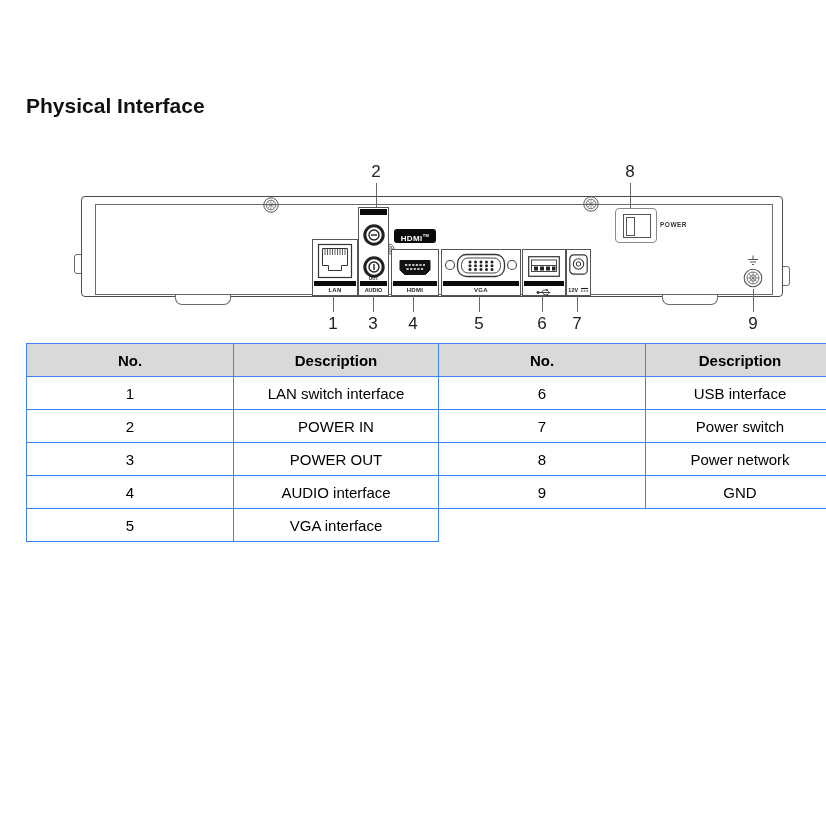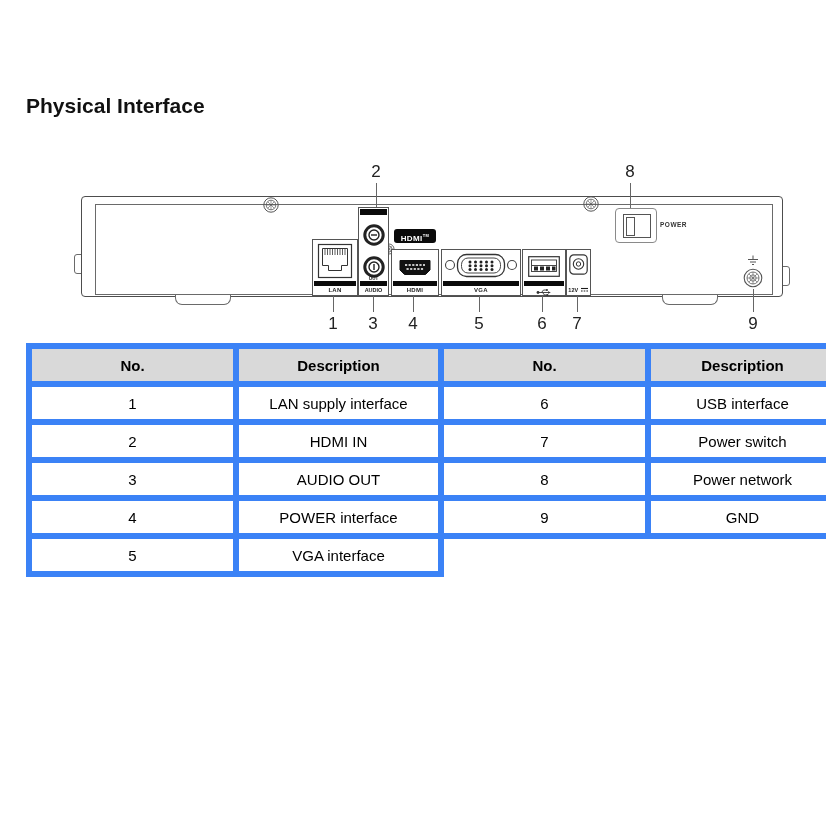--- a/index.html
+++ b/index.html
@@ -29,21 +29,21 @@
   .pswitch-key{left:2px;top:2px;width:7px;height:17px;border:1px solid #555;background:#fff;position:absolute;}
   .powertxt{left:645px;top:221px;font-size:6.5px;font-weight:bold;letter-spacing:.5px;color:#333;}
 
   
   .cline{width:1px;background:#666;}
   .cnum{width:24px;text-align:center;font-size:17px;line-height:20px;color:#222;}
 
   
   .spec{left:11px;top:343px;width:808px;border-collapse:collapse;table-layout:fixed;
         font-size:15px;color:#000;position:absolute;}
-  .spec td,.spec th{border:6px solid #3b82f6;text-align:center;height:32px;padding:0;
+  .spec td,.spec th{border:1px solid #3b82f6;text-align:center;height:32px;padding:0;
                     font-weight:normal;overflow:hidden;}
   .spec th{background:#d9d9d9;font-weight:bold;}
   .spec td.noborder{border:none;background:#fff;}
 </style>
 </head>
 <body>
 
 <div class="page">
 
   <div class="abs title">Physical Interface</div>
@@ -235,39 +235,39 @@
       </colgroup>
     <tbody>
         <tr>
       <th>No.</th>
       <th>Description</th>
       <th>No.</th>
       <th>Description</th>
     </tr>
     <tr>
       <td>1</td>
-      <td>LAN supply interface</td>
+      <td>LAN switch interface</td>
       <td>6</td>
       <td>USB interface</td>
     </tr>
     <tr>
       <td>2</td>
-      <td>HDMI IN</td>
+      <td>POWER IN</td>
       <td>7</td>
       <td>Power switch</td>
     </tr>
     <tr>
       <td>3</td>
-      <td>AUDIO OUT</td>
+      <td>POWER OUT</td>
       <td>8</td>
       <td>Power network</td>
     </tr>
     <tr>
       <td>4</td>
-      <td>POWER interface</td>
+      <td>AUDIO interface</td>
       <td>9</td>
       <td>GND</td>
     </tr>
     <tr>
       <td>5</td>
       <td>VGA interface</td>
       <td class="noborder"></td>
       <td class="noborder"></td>
     </tr>
   </tbody>

